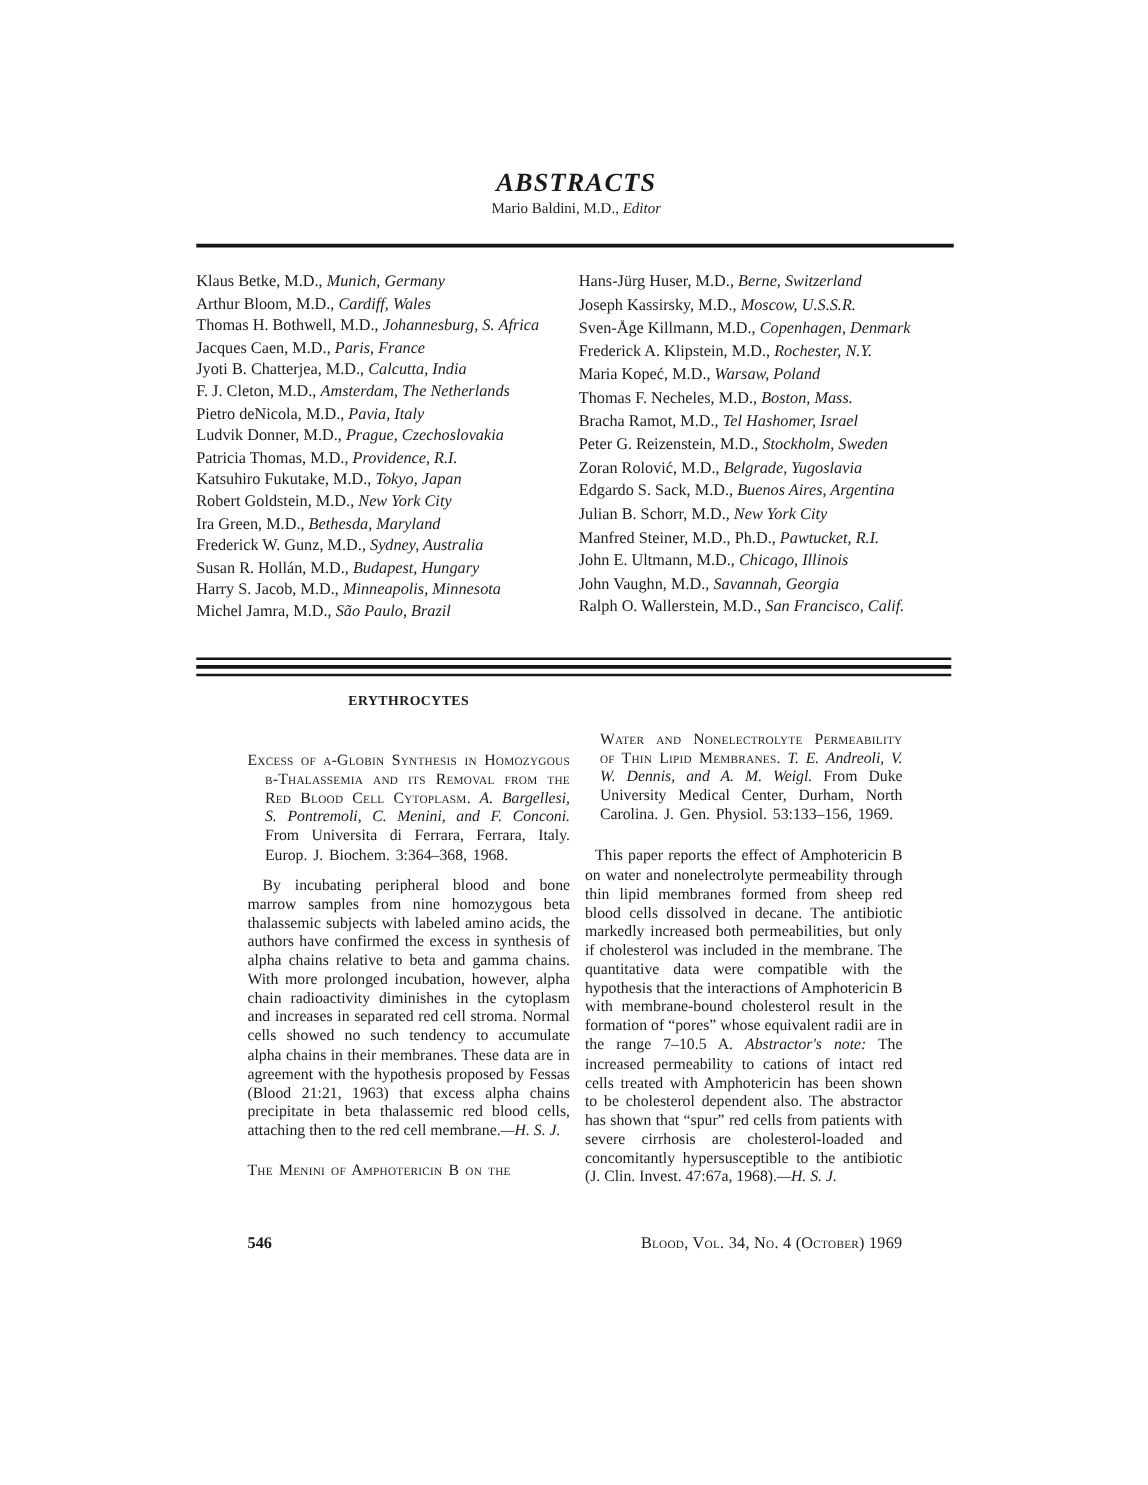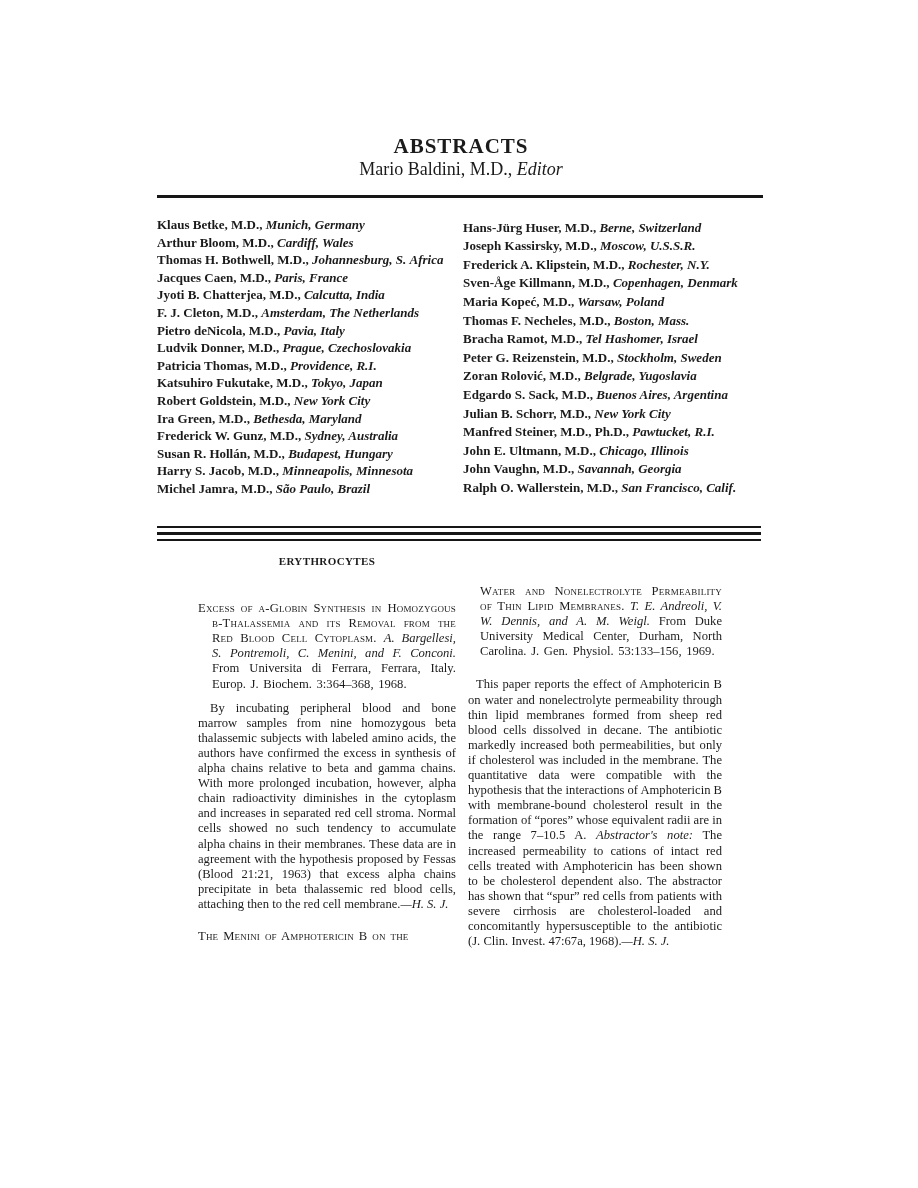--- a/index.html
+++ b/index.html
@@ -12,41 +12,41 @@
     font-family: "Liberation Serif", serif;
     overflow: hidden;
   }
   .page-title {
     position: absolute;
     top: 120px; left: 157px; width: 608px;
     text-align: center;
     font-size: 21px;
     font-weight: bold;
     letter-spacing: 1px;
+    font-style: italic;
   }
   .byline {
     position: absolute;
     top: 159px; left: 157px; width: 608px;
     text-align: center;
-    font-size: 18px;
+    font-size: 12px;
   }
   .byline .role { font-style: italic; }
   .rule-single {
     position: absolute;
     top: 195px; left: 157px; width: 606px;
     height: 3px;
     background: #161616;
   }
   .editors {
     position: absolute;
     top: 216px; left: 157px; width: 616px;
     display: flex;
     font-size: 13px;
-    font-weight: bold;
-    align-items: flex-end;
+    font-weight: normal;
   }
   .editors .col-left  { width: 306px; line-height: 17.6px; }
   .editors .col-right { width: 310px; line-height: 18.6px; }
   .ed-entry { padding-left: 14px; text-indent: -14px; }
   .ed-entry .loc { font-style: italic; }
   .rule-triple {
     position: absolute;
     top: 526px; left: 157px; width: 604px;
   }
   .rule-triple .ln { background:#161616; height:2px; }
@@ -123,22 +123,22 @@
       <div class="ed-entry"><span>Robert Goldstein, M.D.,</span> <span class="loc">New York City</span></div>
       <div class="ed-entry"><span>Ira Green, M.D.,</span> <span class="loc">Bethesda, Maryland</span></div>
       <div class="ed-entry"><span>Frederick W. Gunz, M.D.,</span> <span class="loc">Sydney, Australia</span></div>
       <div class="ed-entry"><span>Susan R. Hollán, M.D.,</span> <span class="loc">Budapest, Hungary</span></div>
       <div class="ed-entry"><span>Harry S. Jacob, M.D.,</span> <span class="loc">Minneapolis, Minnesota</span></div>
       <div class="ed-entry"><span>Michel Jamra, M.D.,</span> <span class="loc">São Paulo, Brazil</span></div>
     </div>
     <div class="col-right">
       <div class="ed-entry"><span>Hans-Jürg Huser, M.D.,</span> <span class="loc">Berne, Switzerland</span></div>
       <div class="ed-entry"><span>Joseph Kassirsky, M.D.,</span> <span class="loc">Moscow, U.S.S.R.</span></div>
+      <div class="ed-entry"><span>Sven-Åge Killmann, M.D.,</span> <span class="loc">Copenhagen, Denmark</span></div>
       <div class="ed-entry"><span>Frederick A. Klipstein, M.D.,</span> <span class="loc">Rochester, N.Y.</span></div>
-      <div class="ed-entry"><span>Sven-Åge Killmann, M.D.,</span> <span class="loc">Copenhagen, Denmark</span></div>
       <div class="ed-entry"><span>Maria Kopeć, M.D.,</span> <span class="loc">Warsaw, Poland</span></div>
       <div class="ed-entry"><span>Thomas F. Necheles, M.D.,</span> <span class="loc">Boston, Mass.</span></div>
       <div class="ed-entry"><span>Bracha Ramot, M.D.,</span> <span class="loc">Tel Hashomer, Israel</span></div>
       <div class="ed-entry"><span>Peter G. Reizenstein, M.D.,</span> <span class="loc">Stockholm, Sweden</span></div>
       <div class="ed-entry"><span>Zoran Rolović, M.D.,</span> <span class="loc">Belgrade, Yugoslavia</span></div>
       <div class="ed-entry"><span>Edgardo S. Sack, M.D.,</span> <span class="loc">Buenos Aires, Argentina</span></div>
       <div class="ed-entry"><span>Julian B. Schorr, M.D.,</span> <span class="loc">New York City</span></div>
       <div class="ed-entry"><span>Manfred Steiner, M.D., Ph.D.,</span> <span class="loc">Pawtucket, R.I.</span></div>
       <div class="ed-entry"><span>John E. Ultmann, M.D.,</span> <span class="loc">Chicago, Illinois</span></div>
       <div class="ed-entry"><span>John Vaughn, M.D.,</span> <span class="loc">Savannah, Georgia</span></div>
@@ -175,14 +175,18 @@
         <span class="sc">Water and Nonelectrolyte Permeability of Thin Lipid Membranes.</span>
         <span class="it">T. E. Andreoli, V. W. Dennis, and A. M. Weigl.</span>
         <span>From Duke University Medical Center, Durham, North Carolina. J. Gen. Physiol. 53:133–156, 1969.</span>
       </div>
 
       <p class="abs-body ind2 rbody-gap"><span>This paper reports the effect of Amphotericin B on water and nonelectrolyte permeability through thin lipid membranes formed from sheep red blood cells dissolved in decane. The antibiotic markedly increased both permeabilities, but only if cholesterol was included in the membrane. The quantitative data were compatible with the hypothesis that the interactions of Amphotericin B with membrane-bound cholesterol result in the formation of “pores” whose equivalent radii are in the range 7–10.5 A.</span> <span class="it">Abstractor's note:</span> <span>The increased permeability to cations of intact red cells treated with Amphotericin has been shown to be cholesterol dependent also. The abstractor has shown that “spur” red cells from patients with severe cirrhosis are cholesterol-loaded and concomitantly hypersusceptible to the antibiotic (J. Clin. Invest. 47:67a, 1968).</span><span class="it">—H. S. J.</span></p>
     </div>
 
   </div>
 
+  <div class="footer">
+    <span class="pageno">546</span>
+    <span class="journal">Blood, Vol. 34, No. 4 (October) 1969</span>
+  </div>
 
 </div>
 
 </body></html>

